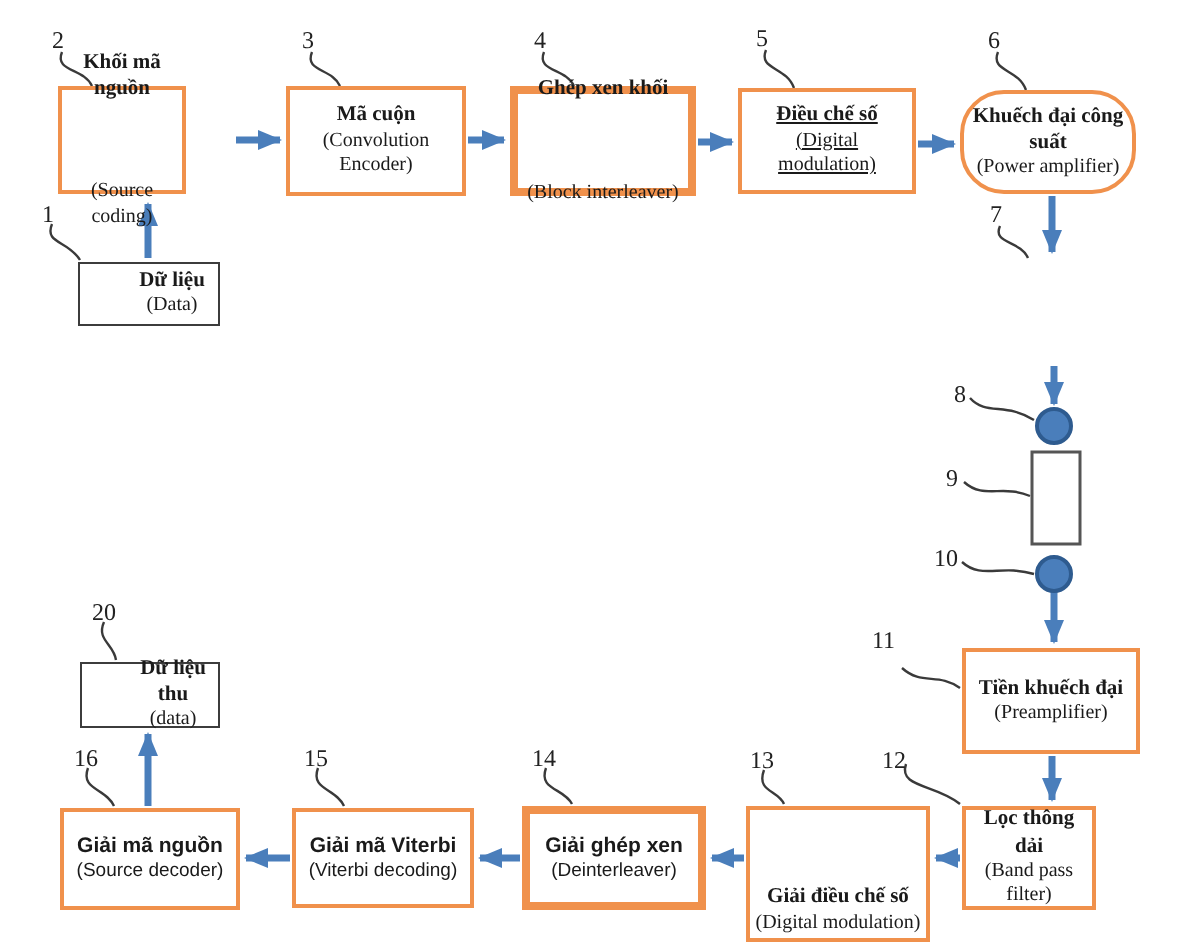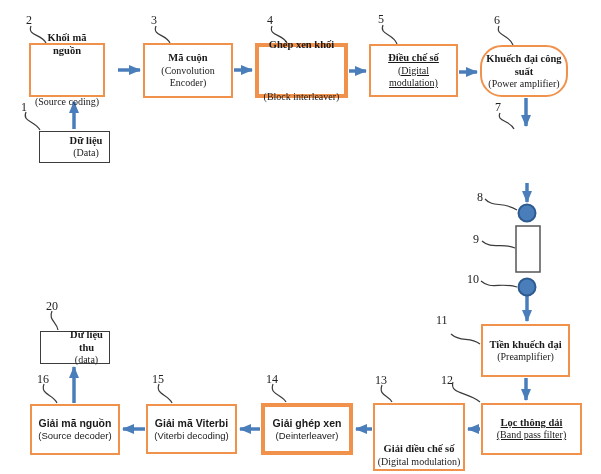--- a/index.html
+++ b/index.html
@@ -78,21 +78,21 @@
     <circle cx="527" cy="213" r="8.5" fill="#4a7ebb" stroke="#2e5b8f" stroke-width="2"></circle>
     <rect x="516" y="226" width="24" height="46" fill="#ffffff" stroke="#555555" stroke-width="1.5"></rect>
     <circle cx="527" cy="287" r="8.5" fill="#4a7ebb" stroke="#2e5b8f" stroke-width="2"></circle>
   </svg>
 
   <div class="box plain" style="left:39px;top:131px;width:71px;height:32px;">
     <div class="main">Dữ liệu</div>
     <div class="sub">(Data)</div>
   </div>
 
-  <div class="box orange" style="left:29px;top:43px;width:76px;height:54px;gap:39px;">
+  <div class="box orange" style="left:29px;top:43px;width:64px;height:54px;gap:39px;">
     <div class="main">Khối mã nguồn</div>
     <div class="sub">(Source coding)</div>
   </div>
 
   <div class="box orange" style="left:143px;top:43px;width:90px;height:55px;">
     <div class="main">Mã cuộn</div>
     <div class="sub">(Convolution Encoder)</div>
   </div>
 
   <div class="box orange-thick" style="left:255px;top:43px;width:93px;height:55px;gap:40px;">
@@ -109,21 +109,21 @@
     <div class="main">Khuếch đại công suất</div>
     <div class="sub">(Power amplifier)</div>
   </div>
 
 
   <div class="box orange" style="left:481px;top:324px;width:89px;height:53px;">
     <div class="main">Tiền khuếch đại</div>
     <div class="sub">(Preamplifier)</div>
   </div>
 
-  <div class="box orange" style="left:481px;top:403px;width:101px;height:52px;text-decoration:underline;">
+  <div class="box orange" style="left:481px;top:403px;width:67px;height:52px;">
     <div class="main">Lọc thông dải</div>
     <div class="sub">(Band pass filter)</div>
   </div>
 
   <div class="box orange" style="left:373px;top:403px;width:92px;height:68px;justify-content:flex-end;">
     <div class="main">Giải điều chế số</div>
     <div class="sub">(Digital modulation)</div>
   </div>
 
   <div class="box orange-thick sans" style="left:261px;top:403px;width:92px;height:52px;">

